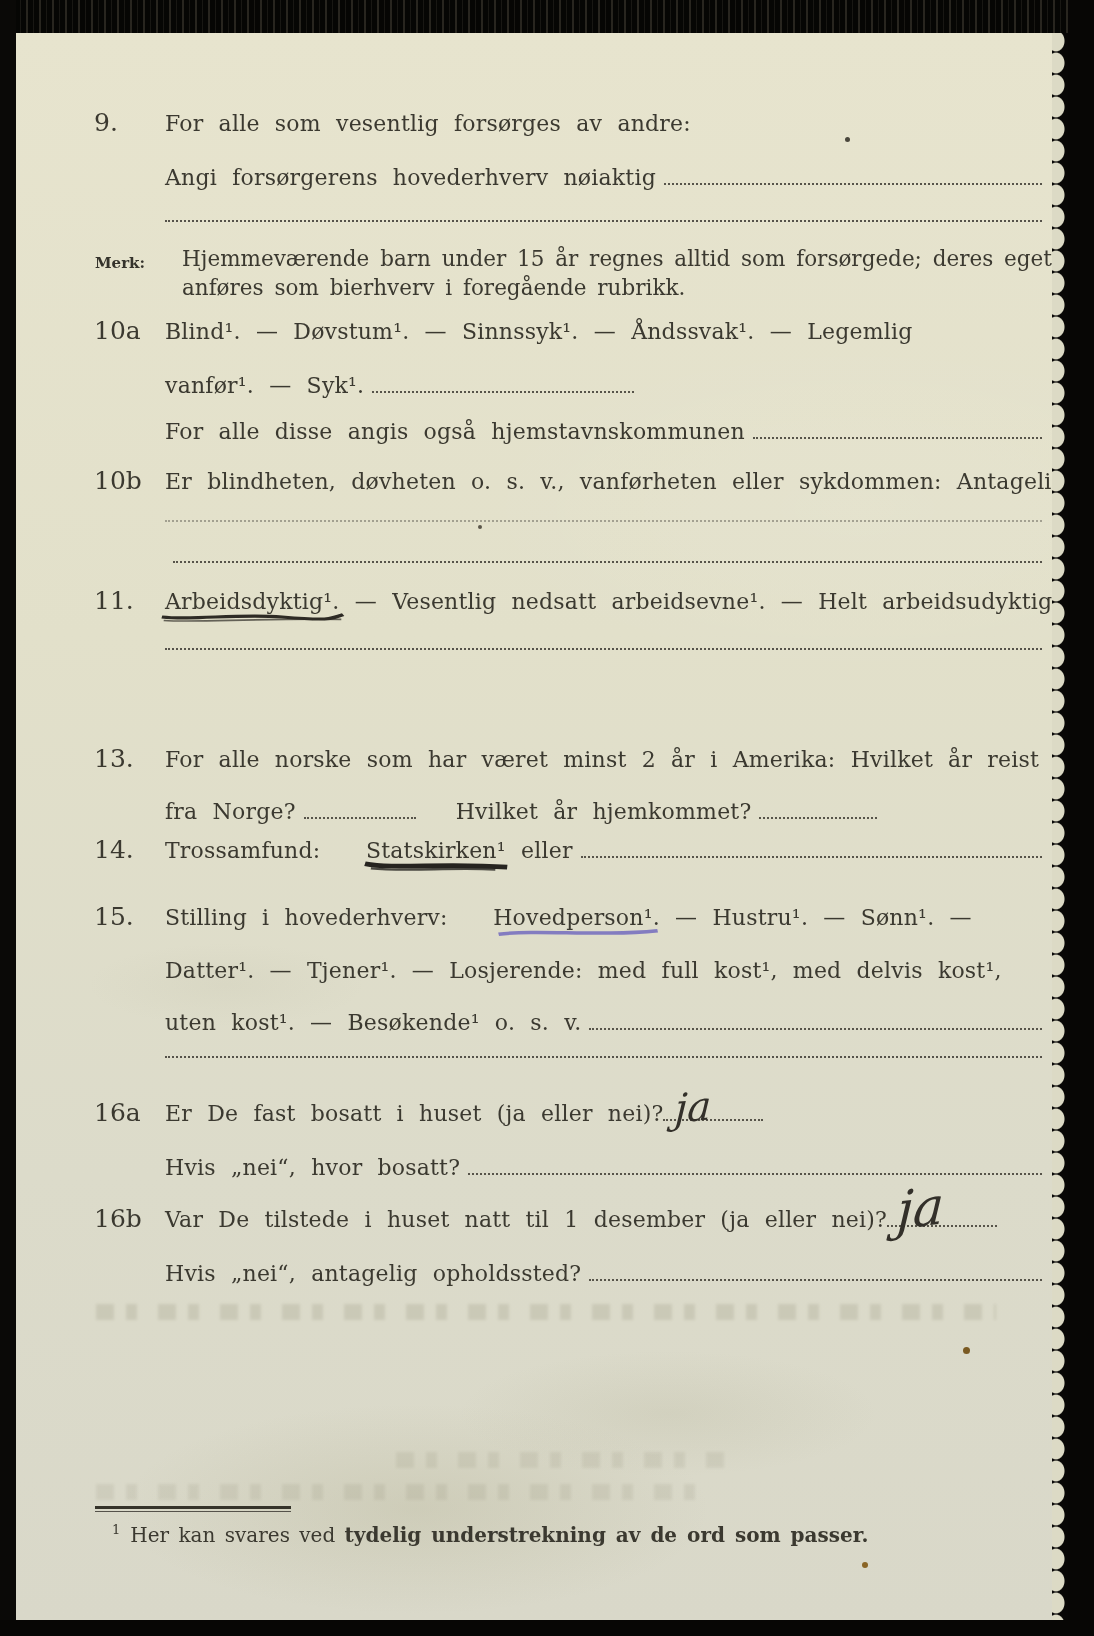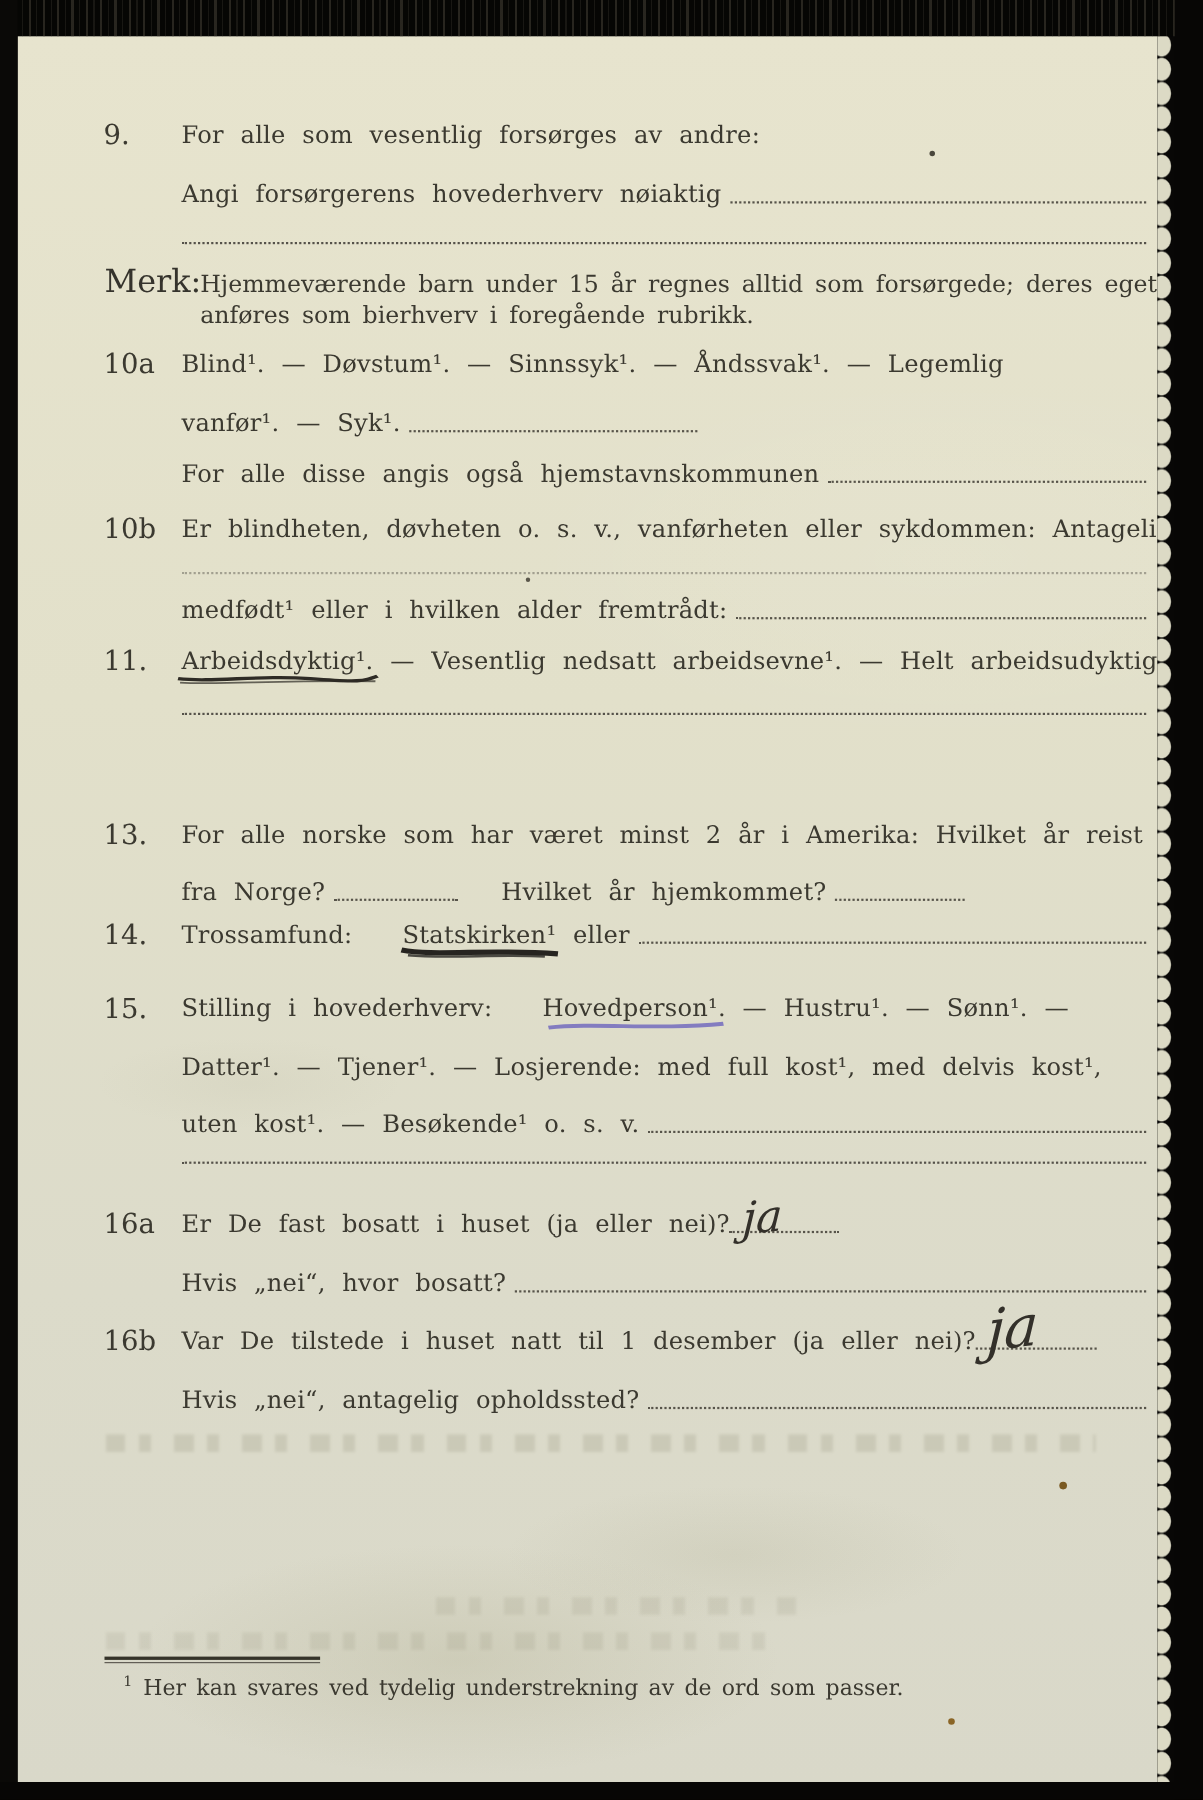--- a/index.html
+++ b/index.html
@@ -26,27 +26,27 @@
   .uw { position:relative; display:inline-block; }
   .uw svg { position:absolute; left:-3%; bottom:-10px; width:106%; height:14px; overflow:visible; }
 
   .ansbox { position:relative; flex:none; width:100px; height:30px; }
   .ansbox .ansline { position:absolute; left:0; right:0; bottom:5px; border-bottom:2.6px dotted #57544a; }
   .hand { position:absolute; font-style:italic; color:#33302a; white-space:nowrap;
           font-family:"DejaVu Serif","Liberation Serif",serif; }
   .hand.a16a { font-size:40px; left:12px; bottom:-4px; transform:rotate(-5deg) skewX(-8deg); }
   .hand.a16b { font-size:52px; left:10px; bottom:-6px; transform:rotate(-7deg) skewX(-10deg); }
 
-  .merk-label { flex:none; width:87px; font-weight:normal; font-size:29px; color:#35332c; }
+  .merk-label { flex:none; width:87px; font-weight:bold; font-size:15px; color:#35332c; }
   .merk-txt { flex:none; font-size:21.5px; color:#3b3930; word-spacing:4px; line-height:1.15; }
 
   .fnrule { position:absolute; left:79px; top:1474px; width:196px; height:2px;
             border-top:3px solid #35332a; border-bottom:1px solid #55524a; }
   .fn { position:absolute; left:96px; top:1490px; font-size:20px; color:#3b3930; word-spacing:3px; }
-  .fn .fnb { font-weight:normal; }
+  .fn .fnb { font-weight:bold; }
   .fn .fnm { font-size:13px; vertical-align:super; margin-right:10px; }
 
   .bleed { position:absolute; height:16px; opacity:.15; filter:blur(1.5px);
      background: repeating-linear-gradient(90deg,#6e6b52 0 18px, transparent 18px 30px,
                  #6e6b52 30px 41px, transparent 41px 62px); }
   .speck { position:absolute; border-radius:50%; }
 
   .edge-top { position:absolute; top:0; left:0; right:0; height:33px; background:#060604;
      background-image: repeating-linear-gradient(90deg, rgba(82,76,64,.45) 0 2px, transparent 2px 7px,
        rgba(60,56,48,.35) 7px 8px, transparent 8px 13px); }
@@ -100,21 +100,20 @@
       <span class="dots"></span>
     </div>
 
     <div class="row" style="top:424px">
       <span class="num">10b</span>
       <span class="txt">Er blindheten, døvheten o. s. v., vanførheten eller sykdommen: Antagelig</span>
     </div>
     <div class="sep faint" style="top:488px"></div>
     <div class="row" style="top:498px">
       <span class="num"></span>
-      <span class="txt">medfødt¹ eller i hvilken alder fremtrådt:</span>
       <span class="dots"></span>
     </div>
 
     <div class="row" style="top:544px">
       <span class="num">11.</span>
       <span class="txt">
         <span class="uw">
           <span>Arbeidsdyktig¹.</span>
           <svg viewBox="0 0 100 12" preserveAspectRatio="none">
             <path d="M1 6 C 18 9, 42 3, 66 6 S 92 8, 99 4" fill="none" stroke="#2e2b25" stroke-width="2.6"></path>

